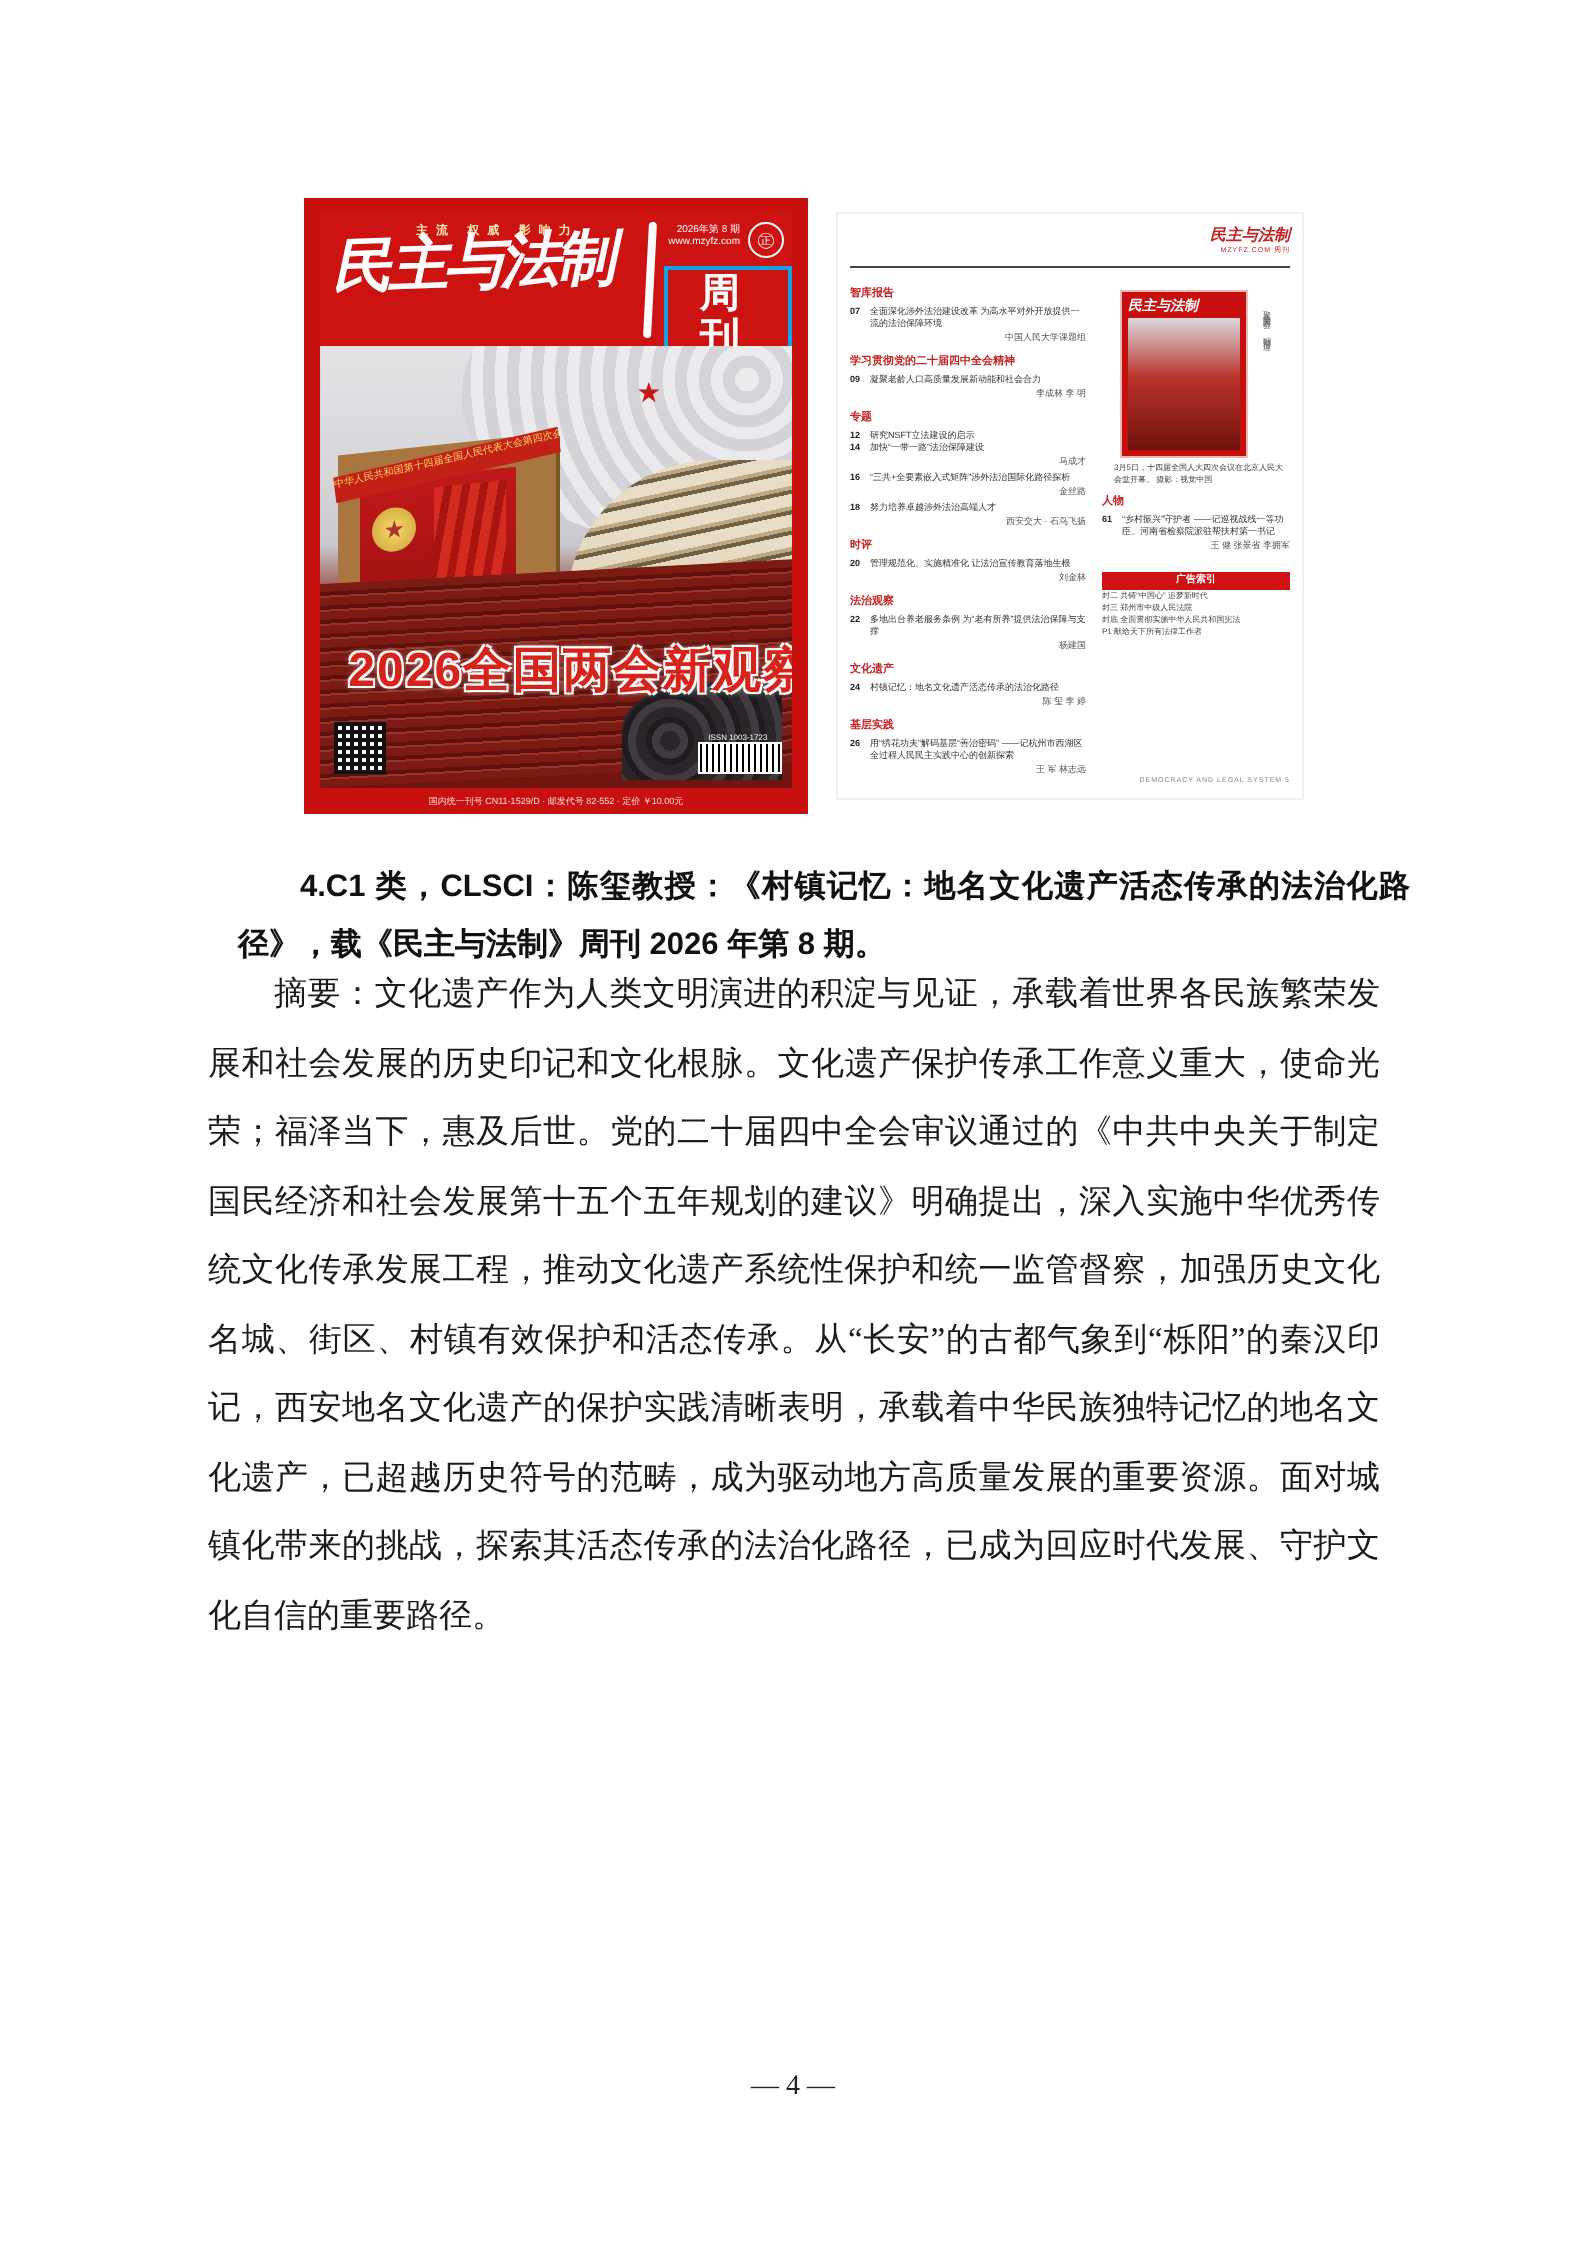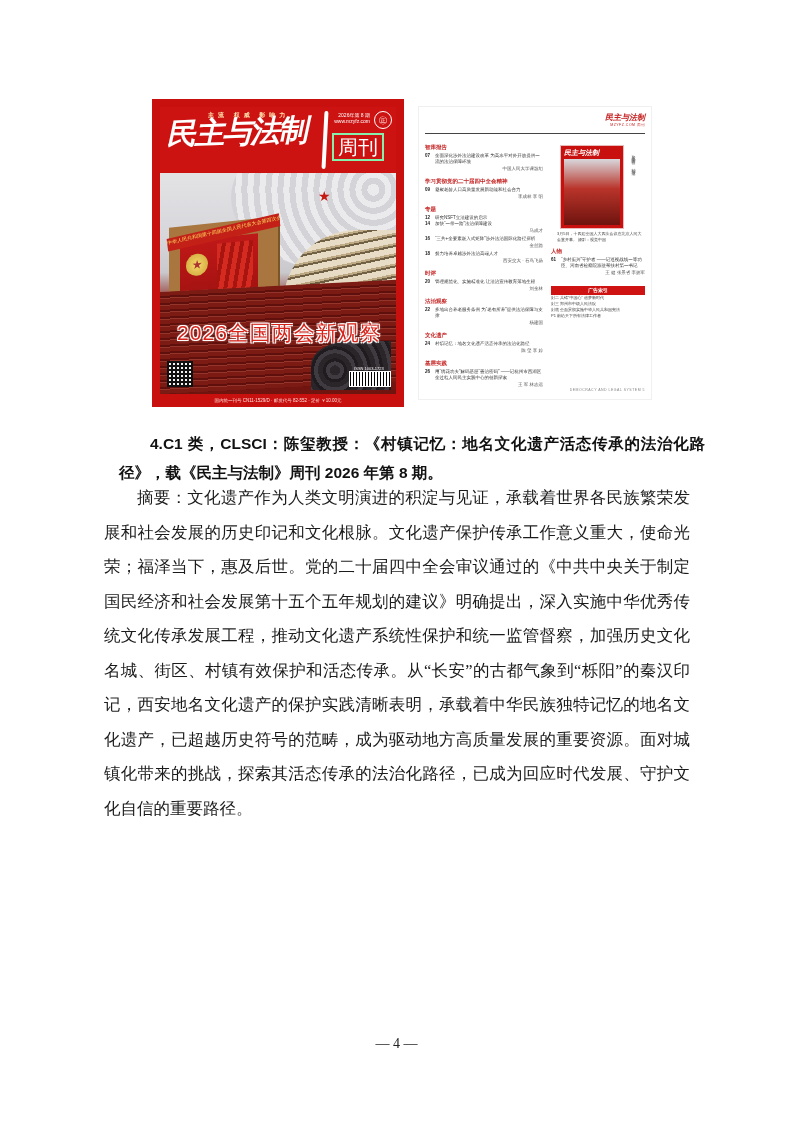--- a/index.html
+++ b/index.html
@@ -9,22 +9,22 @@
   
   #cover{position:absolute;left:152px;top:99px;width:252px;height:308px;
          background:#c8100e;box-sizing:border-box;padding:8px 8px 13px 8px;}
   #cover-inner{position:relative;width:100%;height:100%;background:#cd1311;overflow:hidden;}
   #masthead{position:relative;height:66px;background:#cd1311;}
   .tagline{position:absolute;left:48px;top:4px;font-size:6px;letter-spacing:4px;color:#ffe9b0;font-weight:bold;}
   .masthead-title{position:absolute;left:6px;top:10px;width:150px;font-size:30px;line-height:30px;
          color:#fff;font-weight:bold;font-style:italic;letter-spacing:-2px;
          font-family:"DejaVu Serif",serif;transform:rotate(-2deg);white-space:nowrap;}
   .masthead-divider{position:absolute;left:163px;top:4px;width:4px;height:58px;background:#fff;border-radius:2px;transform:rotate(3deg);}
-  .edition{position:absolute;left:172px;top:26px;font-size:20px;font-weight:normal;color:#fff;
-           border:2px solid #86efac;padding:1px 4px;line-height:22px;}
+  .edition{position:absolute;left:172px;top:26px;font-size:20px;font-weight:bold;color:#fff;
+           border:2px solid #0ea5e9;padding:1px 16px;line-height:22px;}
   .issue-box{position:absolute;right:26px;top:5px;text-align:right;color:#fff;font-size:5px;line-height:6px;}
   .seal{position:absolute;right:4px;top:4px;width:16px;height:16px;border:1px solid #fff;border-radius:50%;
         color:#fff;font-size:9px;line-height:16px;text-align:center;}
   
   #photo{position:absolute;left:0;top:66px;right:0;bottom:0;background:linear-gradient(#e3e3e6 0%,#d6d6da 30%,#c9c9cd 45%,#8a2018 60%,#701410 100%);overflow:hidden;}
   .ceiling{position:absolute;left:30%;top:-24%;width:110%;height:70%;
      background:repeating-radial-gradient(circle at 55% 45%, #ececef 0 6px, #d2d2d7 6px 12px);
      border-radius:50%;opacity:.9;}
   .red-star{position:absolute;left:67%;top:7%;color:#c41a12;font-size:14px;}
   .balcony{position:absolute;right:-4%;top:26%;width:52%;height:34%;
@@ -41,21 +41,21 @@
   .stage-banner{position:absolute;left:-2%;top:4%;width:104%;height:14%;background:#c32017;
      transform:rotate(-7deg);color:#ffd75e;font-size:5px;line-height:1.9;text-align:center;
      white-space:nowrap;overflow:hidden;}
   .seats{position:absolute;left:0;bottom:0;width:100%;height:46%;
      background:repeating-linear-gradient(#7c1b14 0 4px,#5f100c 4px 6px,#93352a 6px 7px);
      transform:skewY(-3deg);transform-origin:left bottom;}
   .photogs{position:absolute;right:2%;bottom:2%;width:34%;height:22%;
      background:repeating-radial-gradient(circle at 30% 60%, #26262a 0 5px, #3c3c42 5px 9px, #1b1b1f 9px 12px);
      border-top-left-radius:50%;opacity:.95;}
   .cover-banner{position:absolute;left:6%;top:66%;width:88%;text-align:right;
-     font-size:21px;font-weight:normal;color:#d8231a;letter-spacing:1px;white-space:nowrap;
+     font-size:24px;font-weight:bold;color:#d8231a;letter-spacing:1px;white-space:nowrap;
      text-shadow:-1px -1px 0 #fff,1px -1px 0 #fff,-1px 1px 0 #fff,1px 1px 0 #fff,0 0 3px #fff;}
   .qr{position:absolute;left:3%;bottom:3%;width:26px;height:26px;background:
       repeating-linear-gradient(90deg,#111 0 2px,transparent 2px 4px),
       repeating-linear-gradient(#111 0 2px,#f3f3f3 2px 4px);}
   .barcode-wrap{position:absolute;right:3%;bottom:3%;width:40px;text-align:center;}
   .issn{font-size:4px;color:#fff;line-height:5px;}
   .barcode{width:40px;height:14px;background:repeating-linear-gradient(90deg,#000 0 1px,#fff 1px 3px);border:1px solid #fff;}
   #cover-footer{position:absolute;left:8px;right:8px;bottom:1px;height:11px;
      color:#ffdede;font-size:4.5px;line-height:11px;text-align:center;white-space:nowrap;overflow:hidden;}
 

